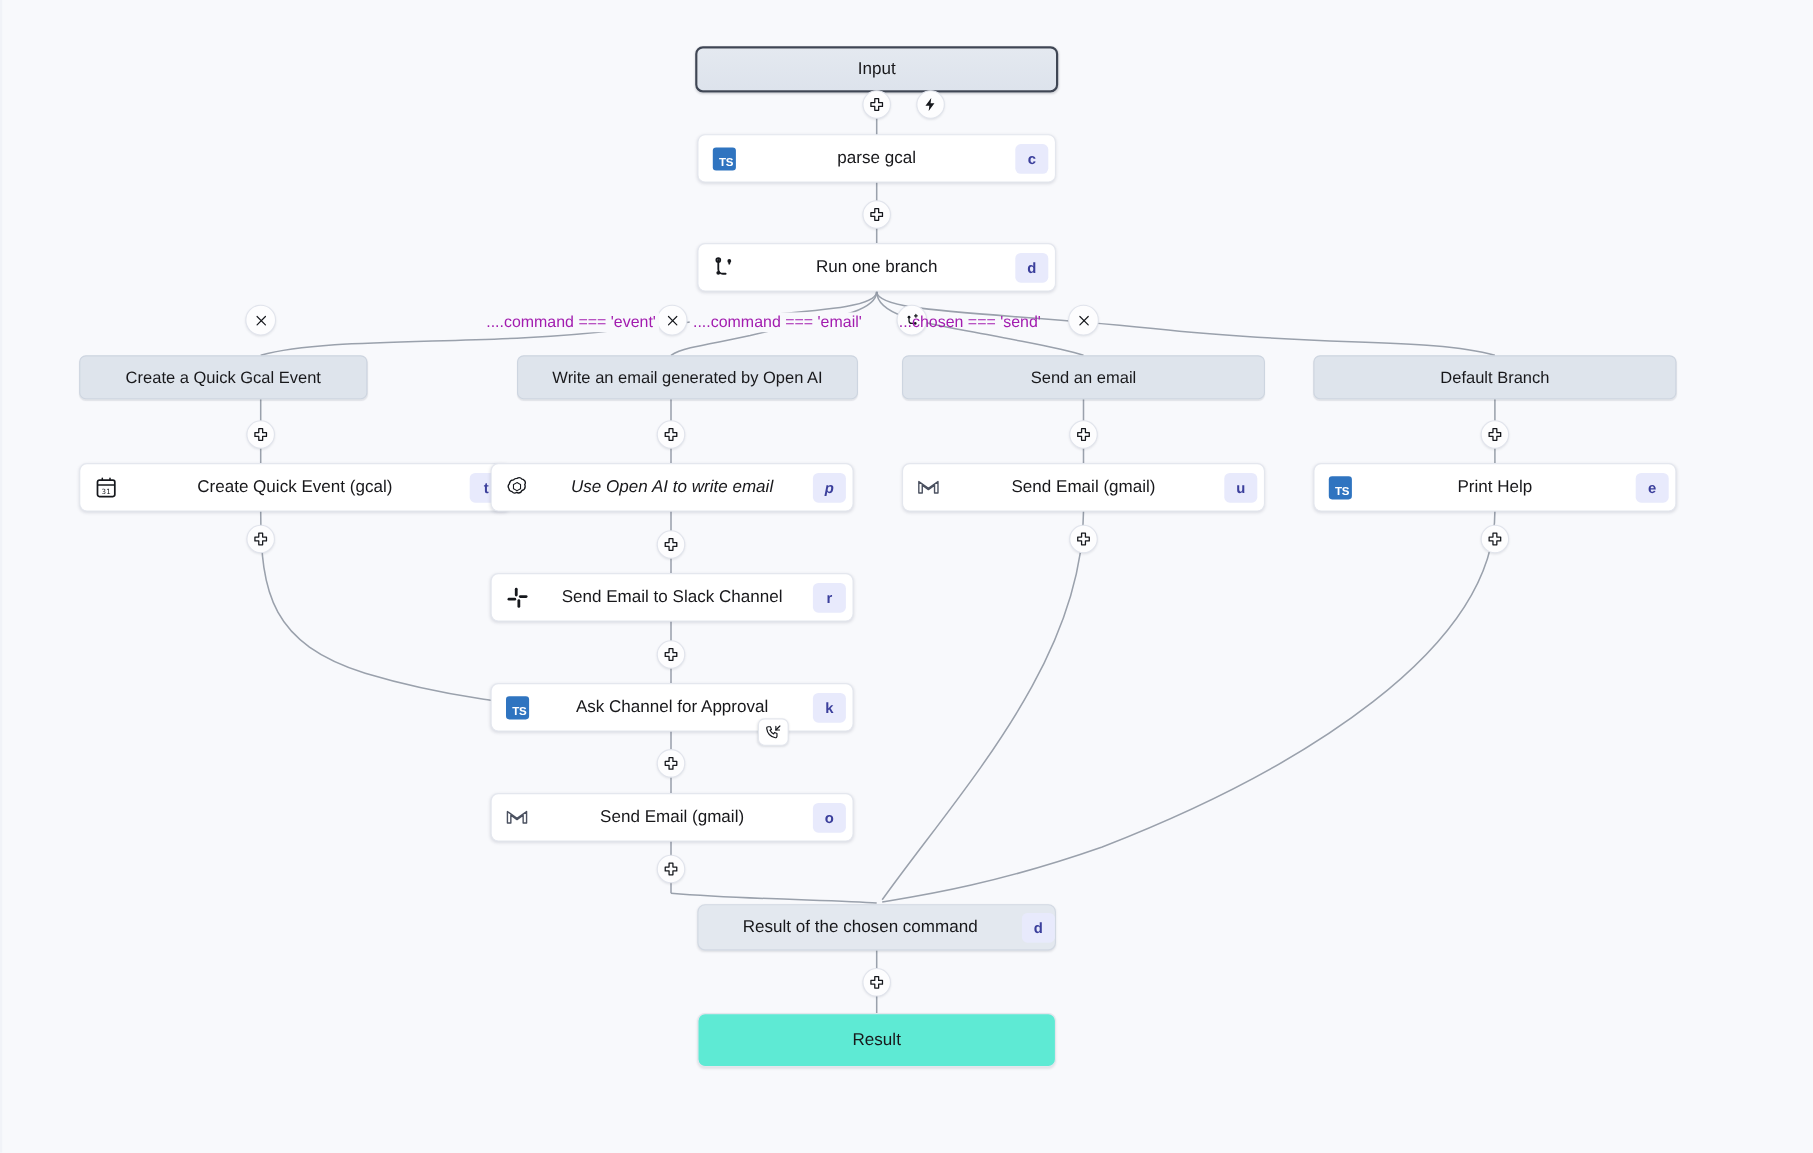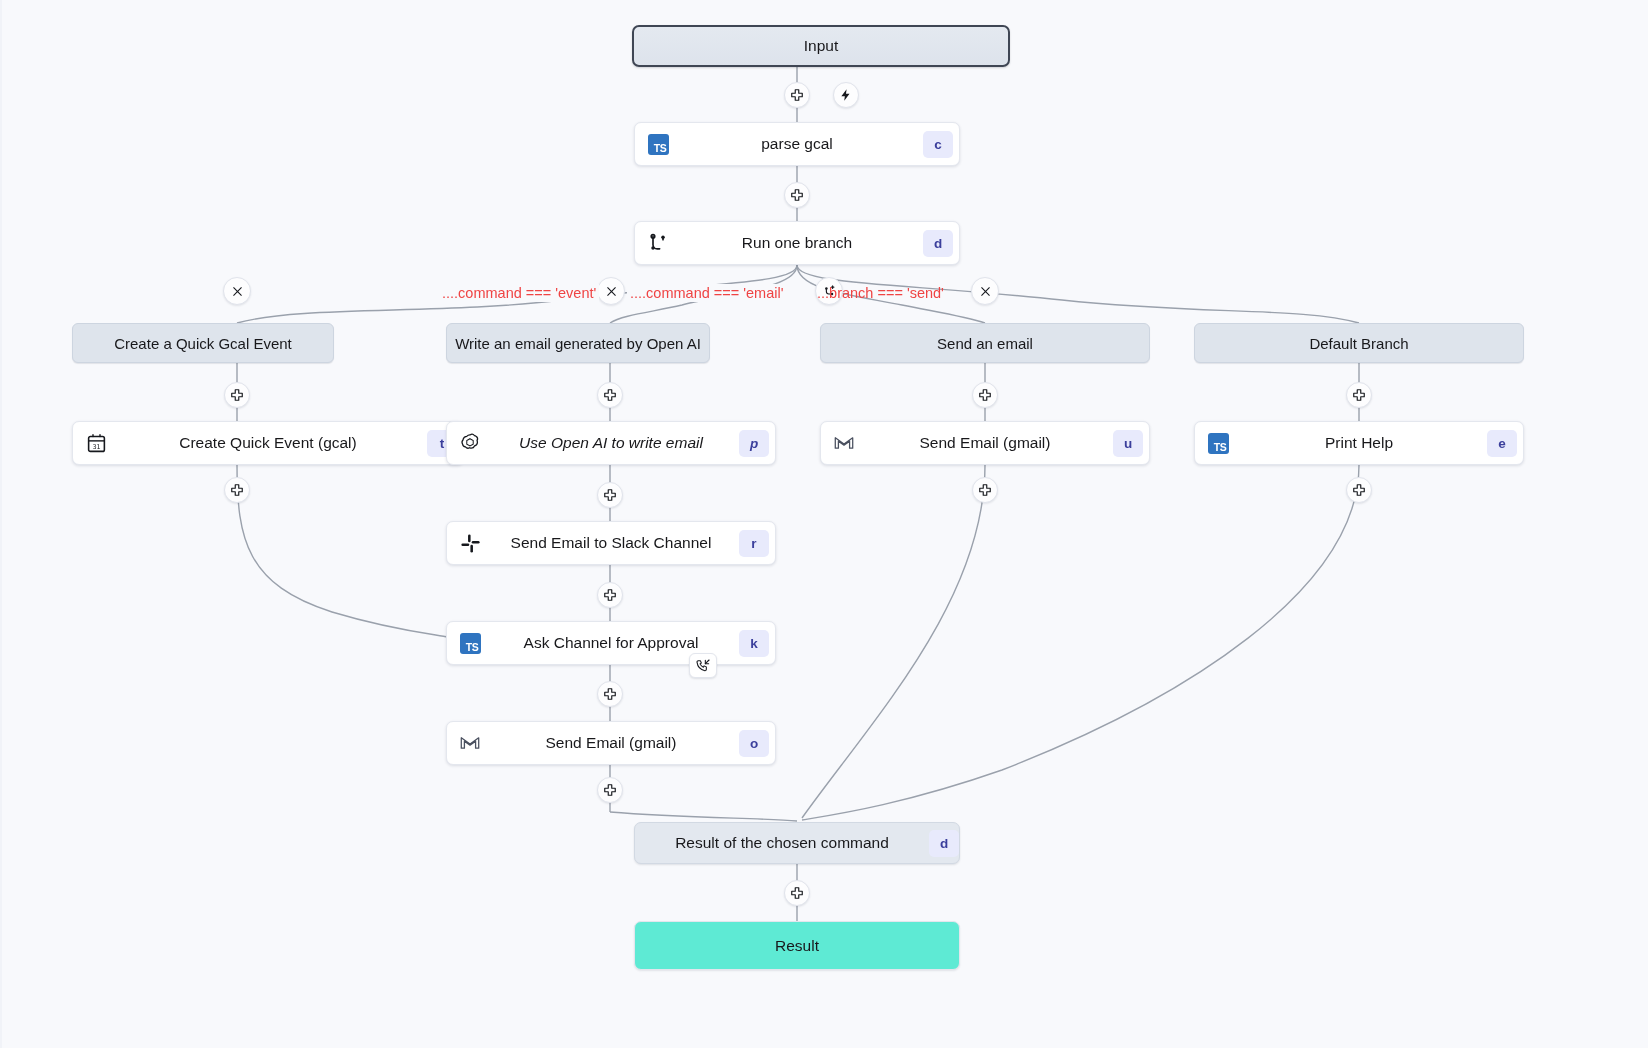--- a/index.html
+++ b/index.html
@@ -162,21 +162,21 @@
     display: flex;
     align-items: center;
     justify-content: center;
     box-sizing: border-box;
   }
 
   
   .branch-label {
     position: absolute;
     font-size: 14.5px;
-    color: #ef4444;
+    color: #a21caf;
     background: #f8f9fc;
     white-space: nowrap;
     padding: 1px 3px;
     user-select: none;
   }
 </style>
 </head>
 <body>
 
 <div id="canvas">
@@ -206,21 +206,21 @@
 
     <path d="M608,812 C680,818 760,818 795,821"></path>
 
     <path d="M983,465 C983,600 870,720 800,818"></path>
 
     <path d="M1357,465 C1357,590 1180,700 1000,770 C900,805 830,815 800,820"></path>
 
     <line x1="795" y1="864" x2="795" y2="921"></line>
   </svg>
 
-  <div class="node endpoint" style="left:630px; top:25px; width:378px;">
+  <div class="node endpoint" style="left:630px; top:42px; width:330px;">
     <span class="label">Input</span>
   </div>
 
   <div class="handle" style="left:782px; top:82px;">
     <svg width="14" height="14" viewBox="0 0 24 24">
       <path d="M9 3h6v6h6v6h-6v6H9v-6H3V9h6z" fill="none" stroke="#16181d" stroke-width="2" stroke-linejoin="round"></path>
     </svg>
   </div>
 
   <div class="handle" style="left:831px; top:82px;">
@@ -276,26 +276,26 @@
     </svg>
   </div>
   <div class="handle big" style="left:969px; top:277px;">
     <svg width="13" height="13" viewBox="0 0 24 24">
       <path d="M5 5l14 14M19 5L5 19" stroke="#16181d" stroke-width="2" stroke-linecap="round" fill="none"></path>
     </svg>
   </div>
 
   <div class="branch-label" style="left:437px; top:284px;">....command === 'event'</div>
   <div class="branch-label" style="left:625px; top:284px;">....command === 'email'</div>
-  <div class="branch-label" style="left:812px; top:284px; background:transparent;">...branch === 'send'</div>
+  <div class="branch-label" style="left:812px; top:284px; background:transparent;">...chosen === 'send'</div>
 
   <div class="node group" style="left:70px; top:323px; width:262px;">
     <span class="label">Create a Quick Gcal Event</span>
   </div>
-  <div class="node group" style="left:444px; top:323px; width:264px;">
+  <div class="node group" style="left:468px; top:323px; width:310px;">
     <span class="label">Write an email generated by Open AI</span>
   </div>
   <div class="node group" style="left:818px; top:323px; width:330px;">
     <span class="label">Send an email</span>
   </div>
   <div class="node group" style="left:1192px; top:323px; width:330px;">
     <span class="label">Default Branch</span>
   </div>
 
   <div class="handle" style="left:222px; top:382px;">

